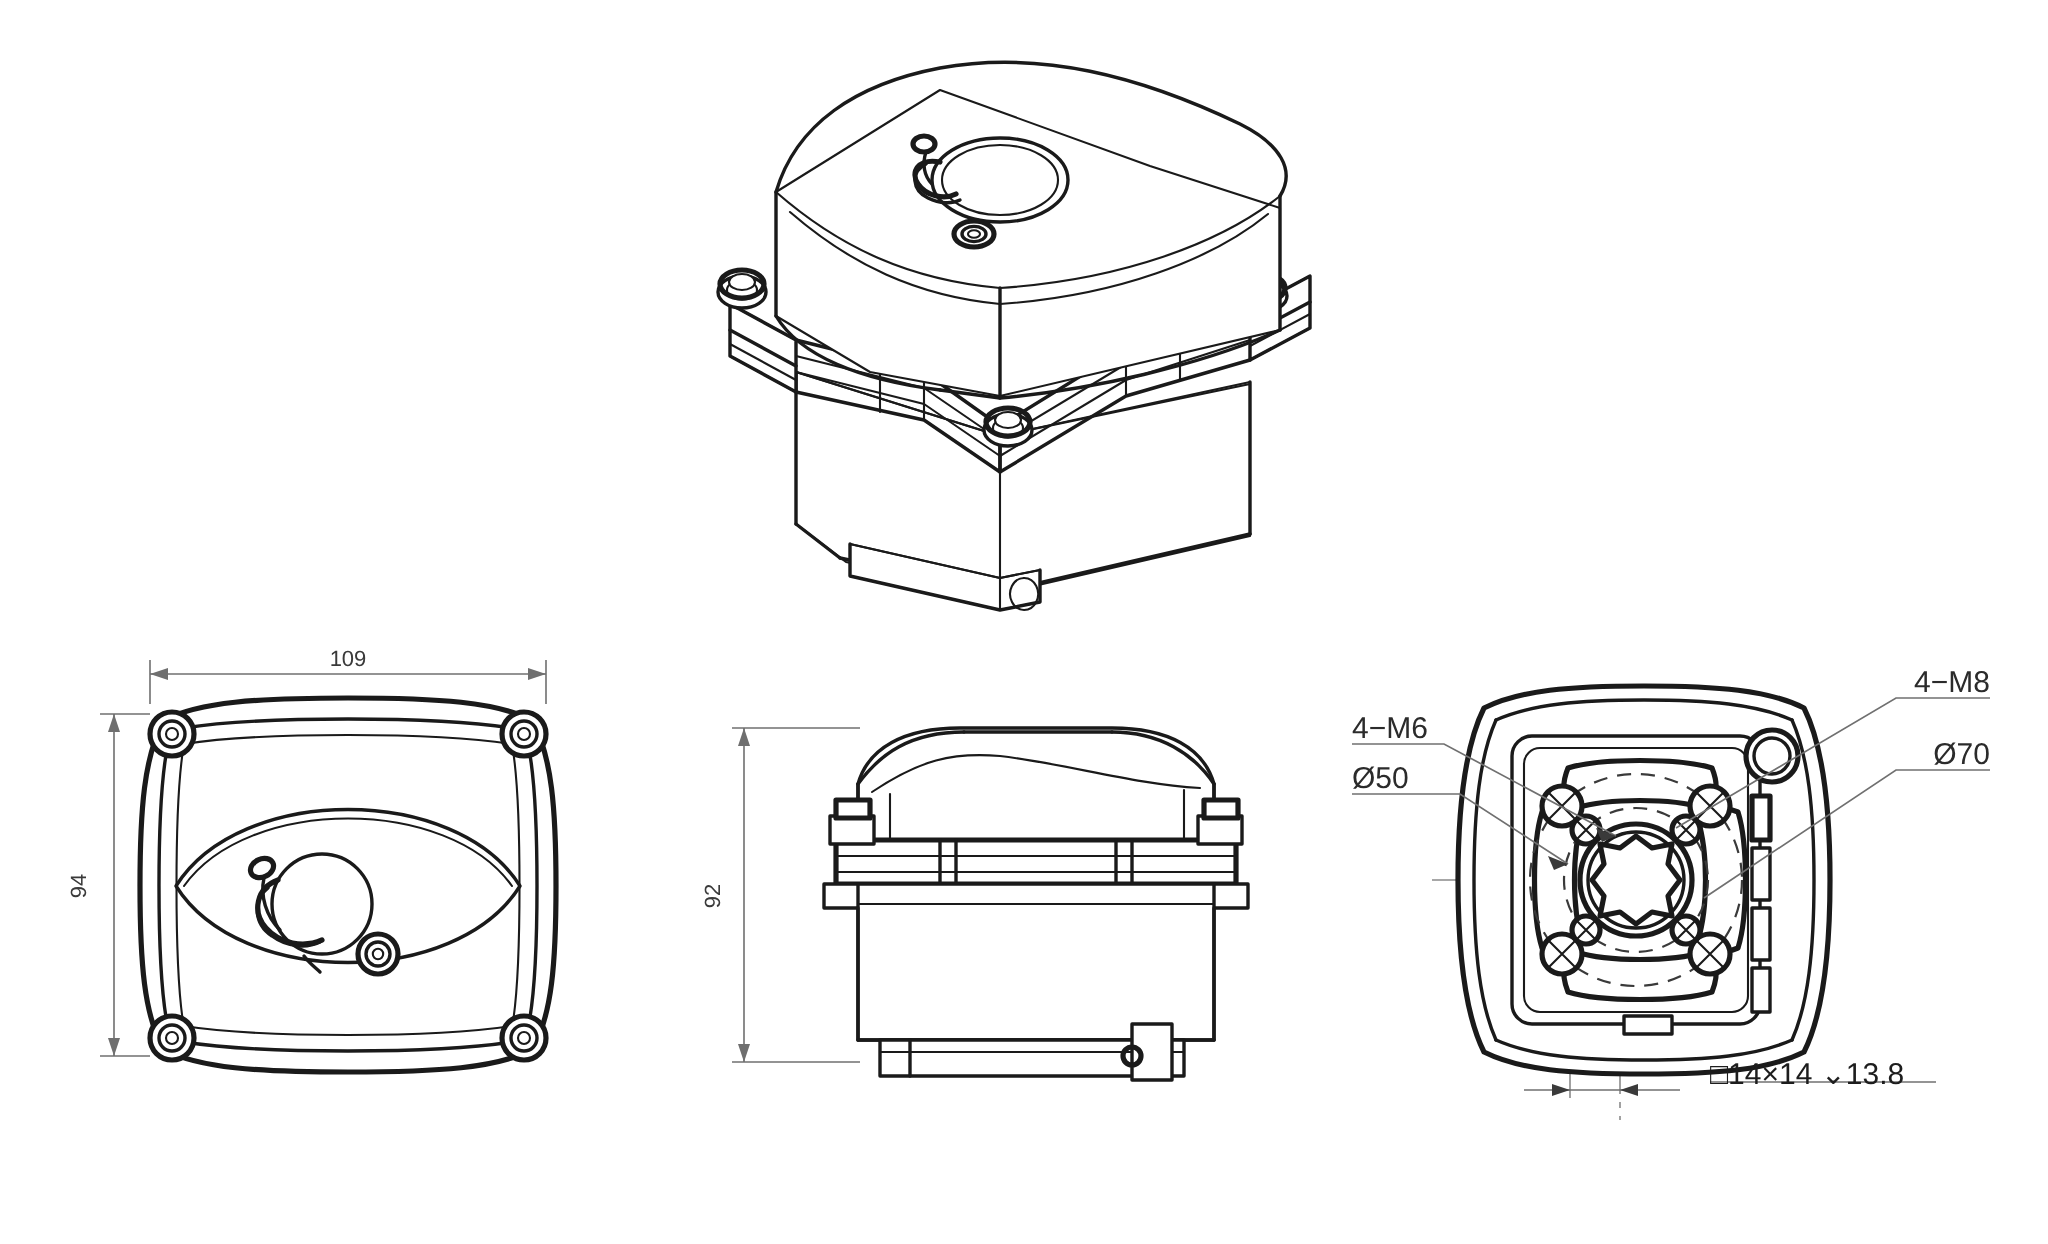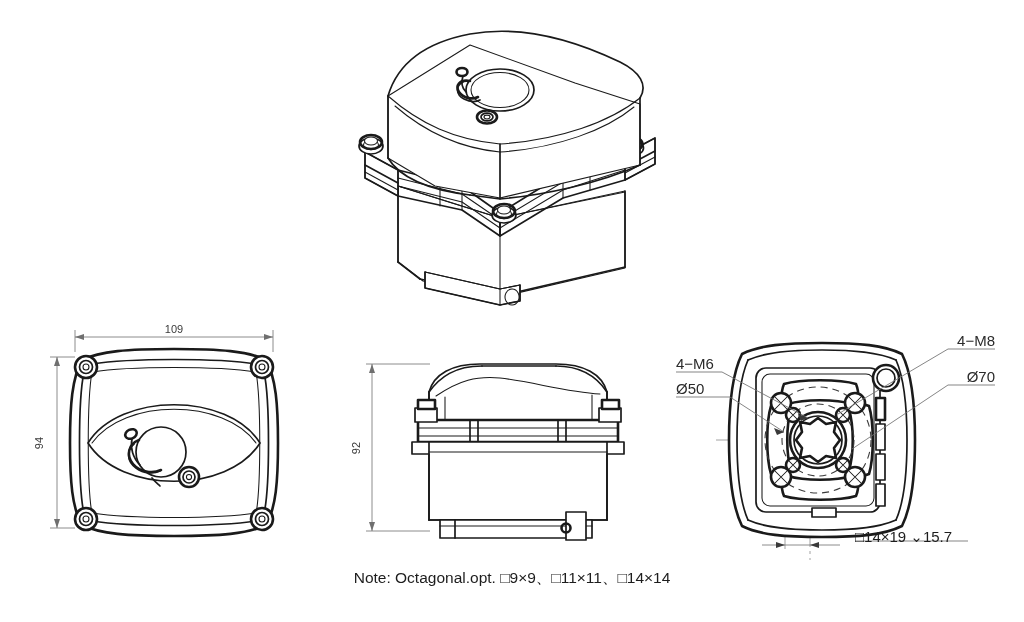--- a/index.html
+++ b/index.html
@@ -388,20 +388,17 @@
 
     </g>
 
     <text class="dimtext" x="174" y="333" text-anchor="middle">109</text>
     <text class="dimtext" x="43" y="443" text-anchor="middle" transform="rotate(-90 43 443)">94</text>
     <text class="dimtext" x="360" y="448" text-anchor="middle" transform="rotate(-90 360 448)">92</text>
 
   </svg>
 
   <div style="position:absolute;left:855px;top:528px;font-size:15px;color:#1d1d1d;white-space:nowrap;">
-    <span>□14×19 ⌄15.7</span>
+    <span>□14×14 ⌄13.8</span>
   </div>
 
-  <div style="position:absolute;left:0;right:0;top:568px;text-align:center;">
-    <span class="notetext" style="font-size:15.5px;color:#1d1d1d;">Note: Octagonal.opt. □9×9、□11×11、□14×14</span>
-  </div>
 
 </div>
 
 </body></html>

